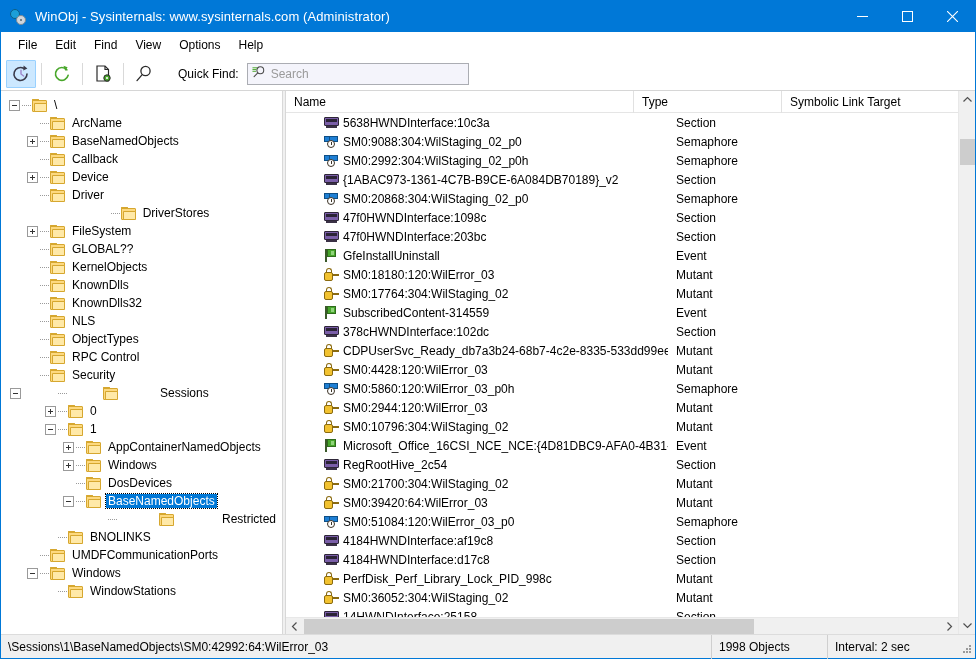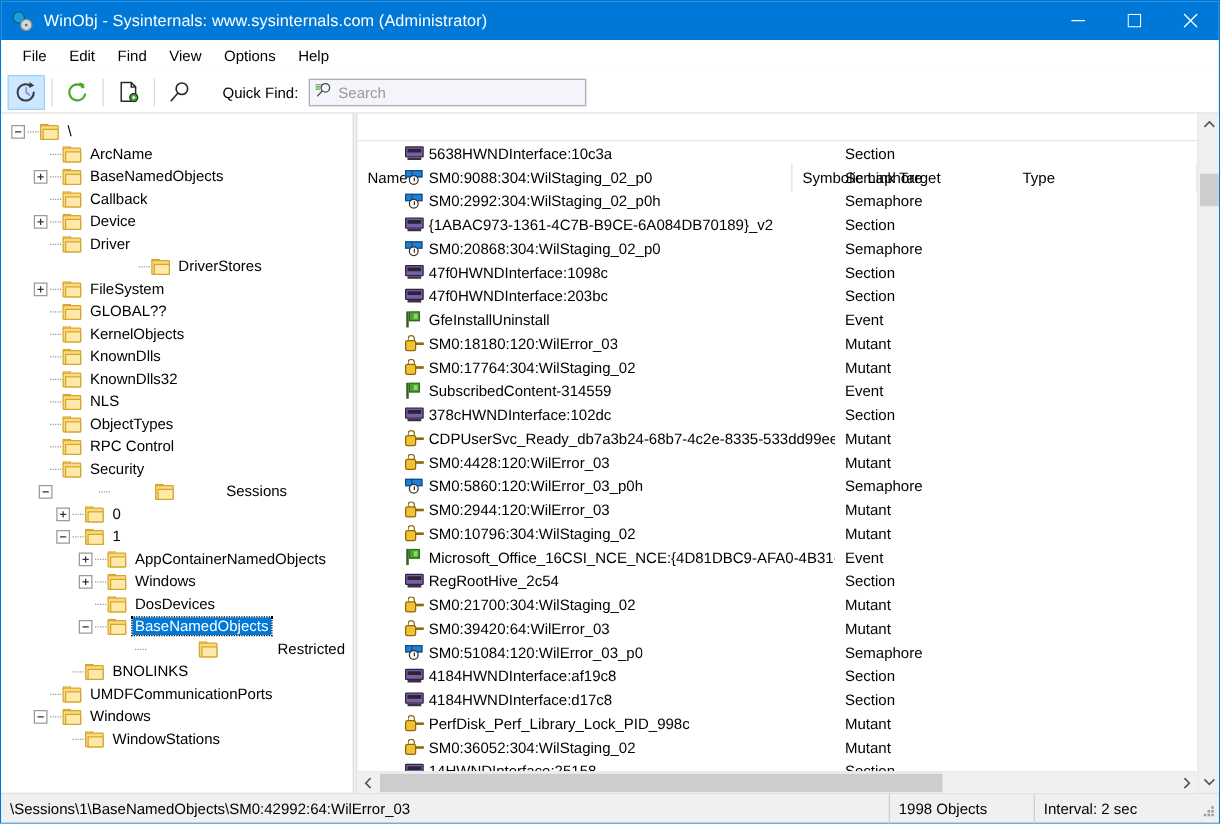--- a/index.html
+++ b/index.html
@@ -109,21 +109,21 @@
   .tnode.selected .tlabel {
     background:#0078d7; color:#fff; outline:1px dotted #000; outline-offset:0px;
   }
   
   .lheader {
     height:22px; display:flex; background:#fff; border-bottom:1px solid #e5e5e5;
     flex:0 0 22px; font-size:12px; color:#000;
   }
   .lh-cell {
     display:flex; align-items:center; padding-left:8px; border-right:1px solid #e1e1e1;
-    height:22px; overflow:hidden; white-space:nowrap;margin-top:40px;
+    height:22px; overflow:hidden; white-space:nowrap;
   }
   .lh-name { width:348px; flex:0 0 348px; }
   .lh-type { width:148px; flex:0 0 148px; }
   .lh-sym  { flex:1 1 auto; border-right:none; }
   .rows { flex:1 1 auto; overflow:hidden; position:relative; }
   .row { height:19px; display:flex; align-items:center; font-size:12px; color:#000; white-space:nowrap; }
   .cell-name { width:348px; flex:0 0 348px; display:flex; align-items:center; overflow:hidden; padding-left:4px;margin-left:34px;}
   .cell-type { width:148px; flex:0 0 148px; padding-left:8px; overflow:hidden; }
   .cell-sym  { flex:1 1 auto; padding-left:8px; overflow:hidden;}
   .nm { overflow:hidden; text-overflow:clip; }
@@ -443,21 +443,21 @@
         <div class="tnode" style="padding-left: 26px;">
           <span class="tog-space"></span>
           <span class="dots"></span>
           <span class="folder">
             <span class="tab"></span>
             <span class="back"></span>
             <span class="front"></span>
           </span>
           <span class="tlabel">Security</span>
         </div>
-        <div class="tnode" style="padding-left: 30px; gap: 35px;">
+        <div class="tnode" style="padding-left: 9px; gap: 35px;">
           <span class="tog"></span>
           <span class="dots"></span>
           <span class="folder">
             <span class="tab"></span>
             <span class="back"></span>
             <span class="front"></span>
           </span>
           <span class="tlabel">Sessions</span>
         </div>
         <div class="tnode" style="padding-left: 44px;">
@@ -570,22 +570,22 @@
           </span>
           <span class="tlabel">WindowStations</span>
         </div>
       </div>
 
     <div class="splitter"></div>
 
     <div class="list-pane">
       <div class="lheader">
         <div class="lh-cell lh-name">Name</div>
+        <div class="lh-cell lh-type">Type</div>
         <div class="lh-cell lh-sym">Symbolic Link Target</div>
-        <div class="lh-cell lh-type">Type</div>
       </div>
       <div class="rows" id="rows">
           <div class="row">
             <div class="cell-name">
               <span class="oic section">
                 <span class="scr"></span>
                 <span class="base"></span>
               </span>
               <span class="nm">5638HWNDInterface:10c3a</span>
             </div>

